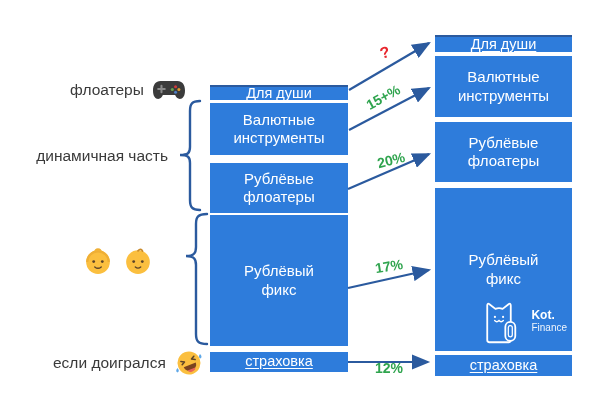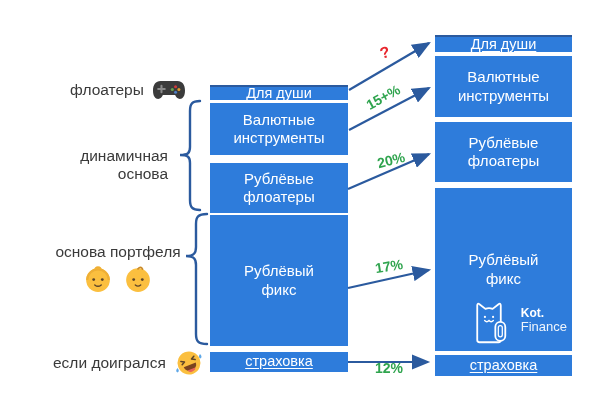--- a/index.html
+++ b/index.html
@@ -35,45 +35,44 @@
   .pct-20{left:377px;top:152px;transform:rotate(-14deg);}
   .pct-17{left:375px;top:258px;transform:rotate(-9deg);}
   .pct-12{left:375px;top:360px;}
 
   svg.overlay{position:absolute;left:0;top:0;pointer-events:none;}
 
   
   .logo{position:absolute;right:5px;bottom:6px;display:flex;align-items:center;gap:13px;}
   .logo-text{display:flex;flex-direction:column;line-height:1.1;text-align:left;}
   .logo-text .t1{font-weight:bold;font-size:12px;color:#fff;}
-  .logo-text .t2{font-size:13px;color:rgba(255,255,255,.92);}
+  .logo-text .t2{font-size:10px;color:rgba(255,255,255,.92);}
 </style>
 </head>
 <body>
 
 <div class="canvas">
 
   <div class="ann ann-play">
     <span>флоатеры</span>
     <svg width="32" height="21" viewBox="0 0 34 22">
       <path d="M8,2 h18 c5,0 8,4 8,10 c0,6 -2.5,9 -5.5,9 c-2.5,0 -4,-2.2 -5,-4.2 h-13 c-1,2 -2.5,4.2 -5,4.2 C2.5,21 0,18 0,12 C0,6 3,2 8,2 Z" fill="#3b3b3b"></path>
       <path d="M9,7 v7 M5.5,10.5 h7" stroke="#8a8a8a" stroke-width="2.2" stroke-linecap="round"></path>
       <circle cx="24" cy="8" r="1.6" fill="#d43a3a"></circle>
       <circle cx="27.5" cy="11" r="1.6" fill="#e09b2d"></circle>
       <circle cx="20.5" cy="11" r="1.6" fill="#67a34d"></circle>
       <circle cx="24" cy="14" r="1.6" fill="#4d7fc4"></circle>
     </svg>
   </div>
 
   <div class="ann ann-dynamic">
-    <span>динамичная основа</span>
+    <span>динамичная часть</span>
   </div>
 
   <div class="ann ann-core">
-    <span>основа портфеля</span>
     <div class="icons-row">
       <svg width="28" height="28" viewBox="0 0 26 26">
         <circle cx="13" cy="4.5" r="3.4" fill="#EFAF35"></circle>
         <circle cx="13" cy="14" r="11" fill="#FBBF3F"></circle>
         <path d="M2,14 a11,11 0 0 1 22,0 l-2,0 a9,9 0 0 0 -18,0 z" fill="#EFAF35"></path>
         <circle cx="9" cy="13.5" r="1.3" fill="#5C4428"></circle>
         <circle cx="17" cy="13.5" r="1.3" fill="#5C4428"></circle>
         <path d="M10,18.5 q3,2.6 6,0" stroke="#5C4428" stroke-width="1.3" fill="none" stroke-linecap="round"></path>
       </svg>
       <svg width="28" height="28" viewBox="0 0 26 26">

